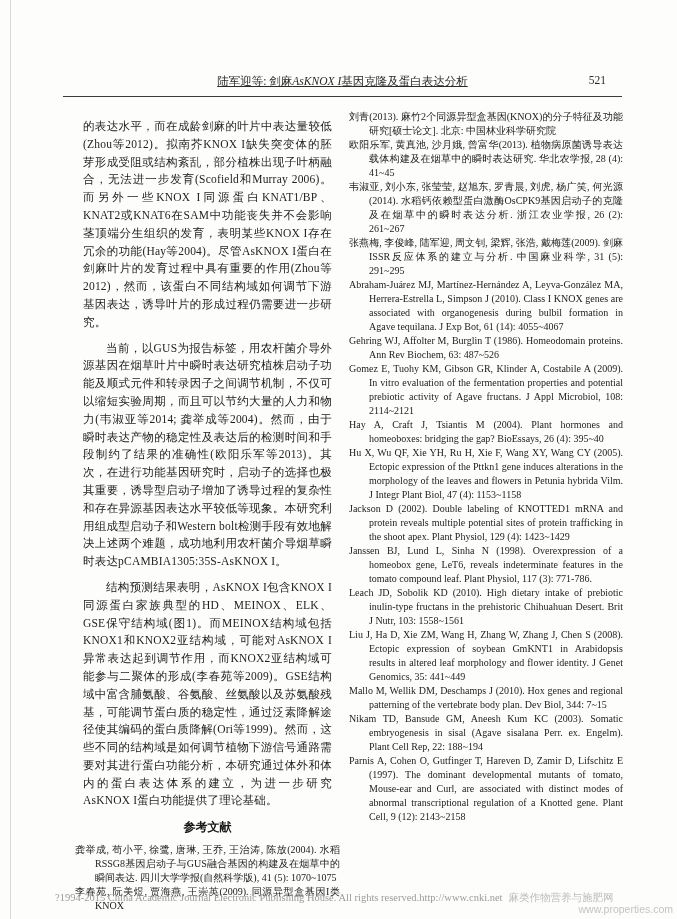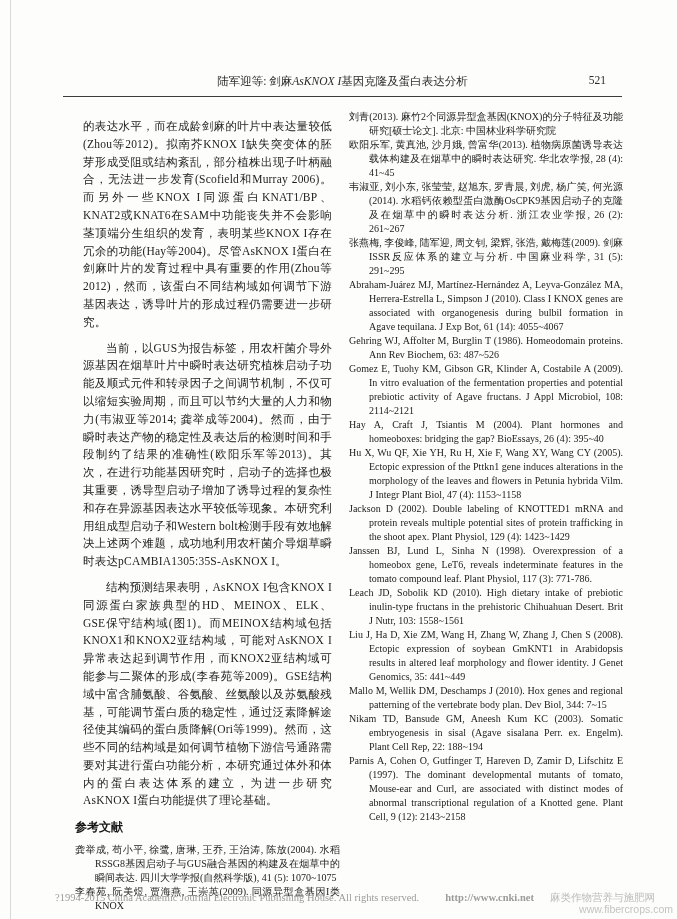--- a/index.html
+++ b/index.html
@@ -9,53 +9,53 @@
     font-family:"Liberation Serif","DejaVu Serif",serif;
     color:#1d1d1d;
     position:relative;
     overflow:hidden;
   }
   .page-edge{position:absolute;left:10px;top:0;bottom:0;width:1px;background:#d9d9d9;}
   .running-head{
     position:absolute;top:74px;left:63px;width:559px;
     font-size:11.5px;color:#2a2a2a;
   }
-  .running-head .center{display:block;text-align:center;}
+  .running-head .center{display:block;text-align:center;text-decoration:underline;}
   .running-head .pagenum{position:absolute;right:16px;top:0;}
   .italic{font-style:italic;}
   .head-rule{position:absolute;top:96px;left:63px;width:559px;height:1px;background:#3c3c3c;}
   .columns{
     position:absolute;top:110px;left:75px;
     display:flex;gap:9px;
   }
   .col{display:block;}
   .col-left{width:265px;}
   .col-right{width:274px;}
   .body-p{
     margin:8px;font-size:11.5px;line-height:17.8px;
     text-align:justify;letter-spacing:0.2px;
   }
   .body-p.indent{text-indent:2em;}
   .refs-heading{
-    margin:9px 0 7px 0;
+    margin:9px 0 7px 0;text-align:center;
     font-size:12px;font-weight:bold;color:#151515;
   }
   .ref{
     margin:0;font-size:10px;line-height:14px;
     text-align:justify;
     padding-left:2em;text-indent:-2em;
     color:#222;
   }
   .ref.cont{text-indent:0;}
   .footer{
     position:absolute;top:891px;left:55px;right:2px;
     font-size:10.5px;color:#9b9b9b;white-space:nowrap;
   }
-  .footer .url{margin-left:26px;font-weight:bold;}
-  .footer .wm-cn{color:#bdbdbd;margin-left:16px;}
+  .footer .url{}
+  .footer .wm-cn{color:#bdbdbd;margin-left:6px;}
   .wm-url{
     position:absolute;top:903px;right:4px;
     font-size:10.5px;color:#c3c3c3;
     font-family:"Liberation Sans","DejaVu Sans",sans-serif;
   }
 </style>
 </head>
 <body>
 
 <div>
@@ -97,15 +97,15 @@
       <p class="ref">Mallo M, Wellik DM, Deschamps J (2010). Hox genes and regional patterning of the vertebrate body plan. Dev Biol, 344: 7~15</p>
       <p class="ref">Nikam TD, Bansude GM, Aneesh Kum KC (2003).  Somatic embryogenesis in sisal (Agave sisalana Perr. ex. Engelm). Plant Cell Rep, 22: 188~194</p>
       <p class="ref">Parnis A, Cohen O, Gutfinger T, Hareven D, Zamir D, Lifschitz E (1997). The dominant developmental mutants of tomato, Mouse-ear and Curl, are associated with distinct modes of abnormal transcriptional regulation of a Knotted gene. Plant Cell, 9 (12): 2143~2158</p>
     </div>
 
   </div>
 
   <div class="footer">
     <span>?1994-2015 China Academic Journal Electronic Publishing House. All rights reserved.</span><span class="url">http://www.cnki.net</span><span class="wm-cn">麻类作物营养与施肥网</span>
   </div>
-  <div class="wm-url">www.fibercrops.com</div>
+  <div class="wm-url">www.properties.com</div>
 
 </div>
 
 </body></html>

